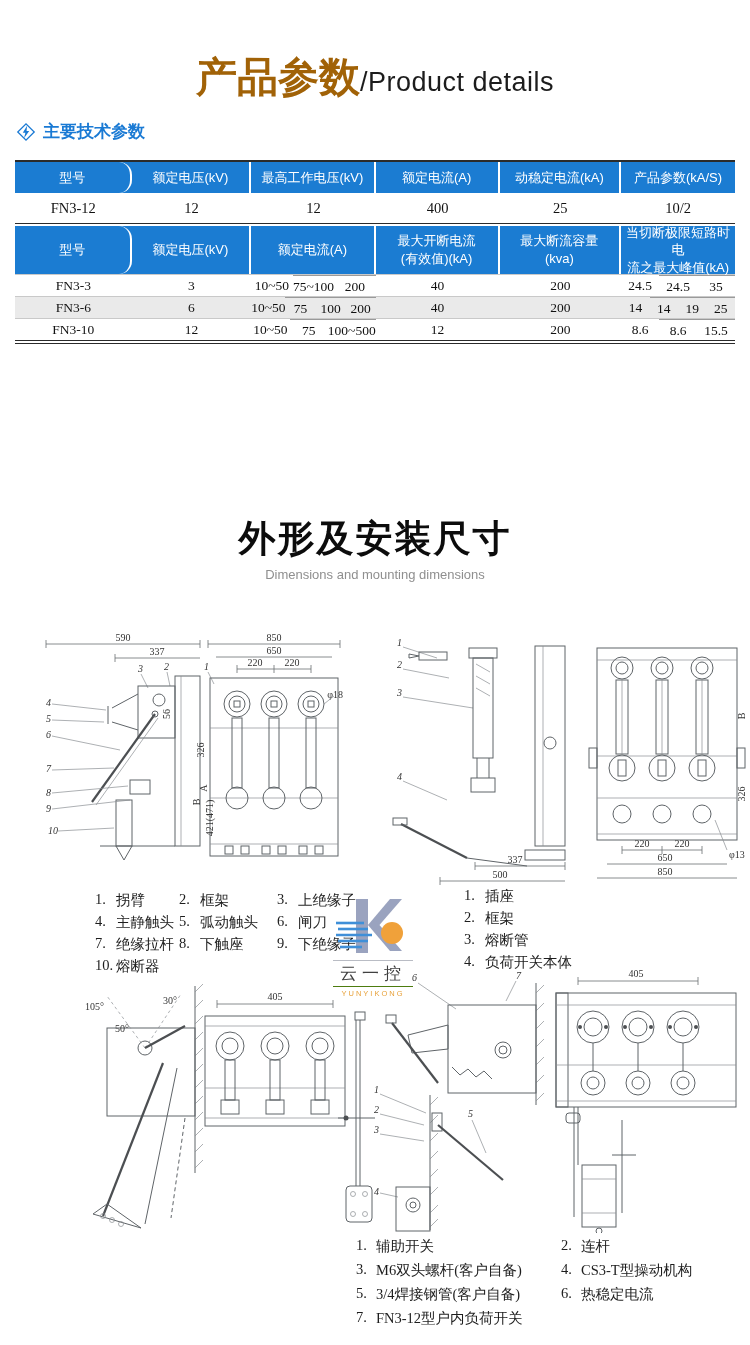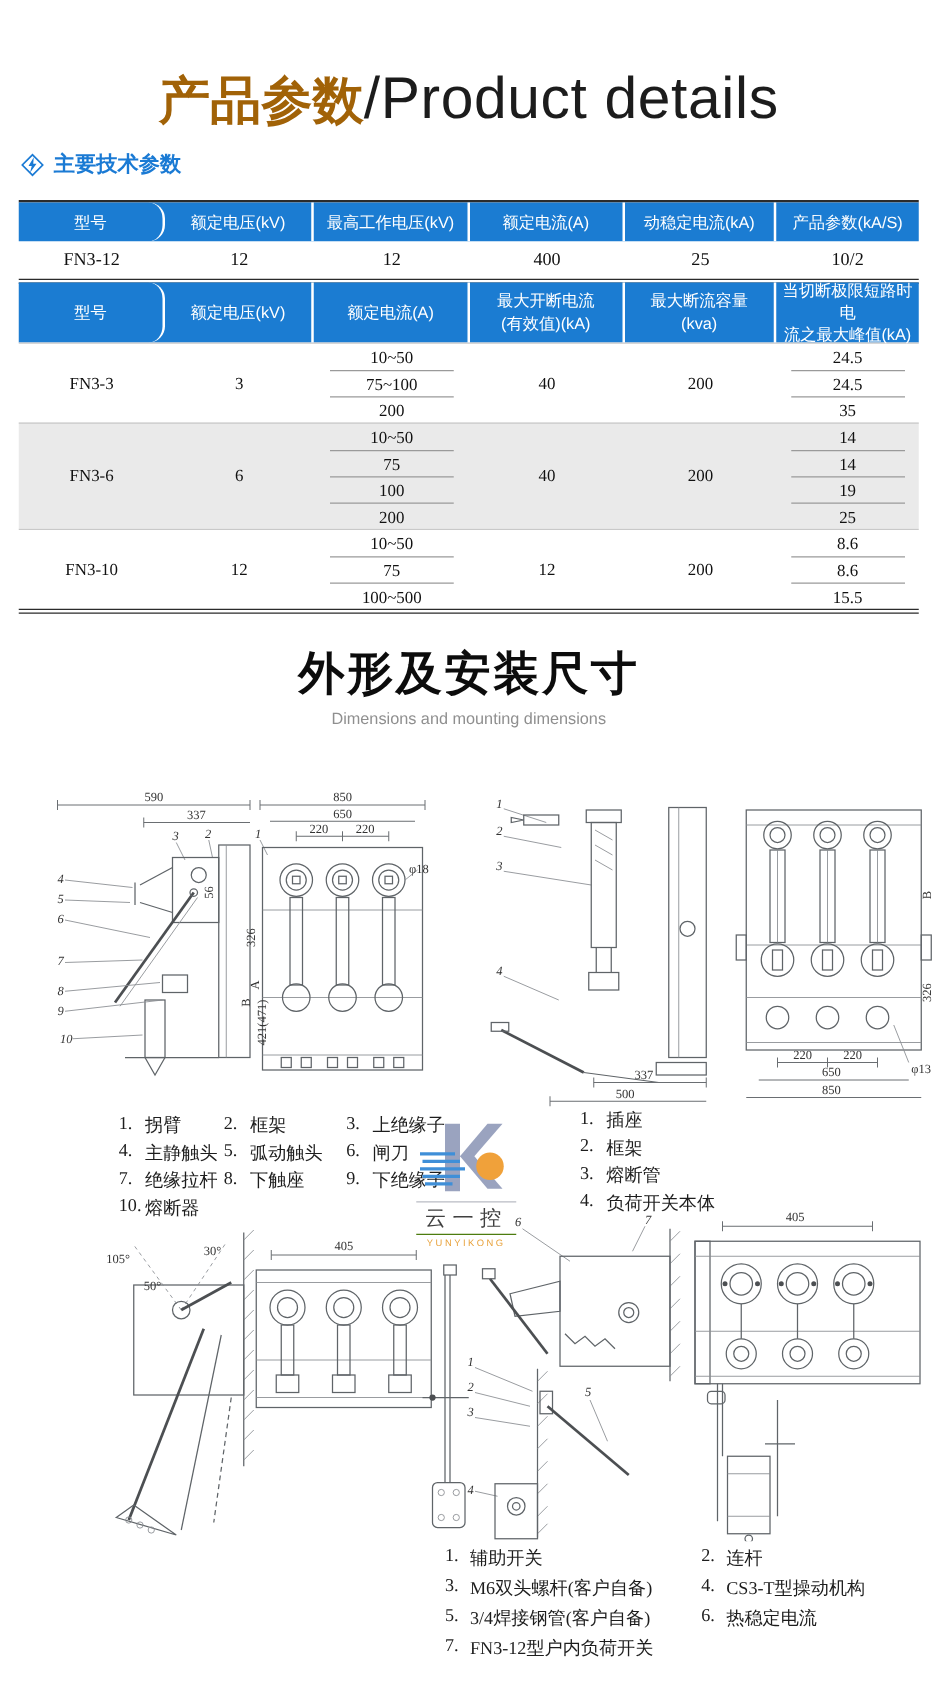--- a/index.html
+++ b/index.html
@@ -1,21 +1,21 @@
 <!DOCTYPE html>
 <html><head>
 <meta charset="utf-8">
 <style>
   html,body{margin:0;padding:0;background:#fff;}
   .page{position:relative;width:750px;height:1345px;background:#fff;overflow:hidden;
         font-family:"Liberation Sans",sans-serif;color:#111;}
   
   .title{position:absolute;top:50px;left:0;width:100%;text-align:center;white-space:nowrap;}
   .title .zh{font-size:41px;font-weight:bold;color:#a16207;}
-  .title .en{font-size:47px;font-weight:normal;color:#1c1c1c;letter-spacing:0.5px;}
+  .title .en{font-size:27px;font-weight:normal;color:#1c1c1c;letter-spacing:0.5px;}
   
   .seclabel{position:absolute;top:120px;left:16px;display:flex;align-items:center;gap:7px;}
   .seclabel .txt{font-size:17px;font-weight:bold;color:#1a7ad4;}
   
   .tbl{position:absolute;left:15px;width:720px;}
   .t1{top:160px;border-top:2px solid #2b2b2b;border-bottom:4px double #2b2b2b;}
   .t2{top:226px;border-bottom:4px double #2b2b2b;}
   .thead{display:flex;background:#1b7cd2;}
   .th{color:#fff;font-size:13px;text-align:center;display:flex;align-items:center;justify-content:center;
       white-space:pre-line;line-height:1.35;box-sizing:border-box;}
@@ -23,21 +23,21 @@
   .t1 .th{height:31px;}
   .t2 .th{height:48px;}
   .c1{width:16.2%;border-radius:13px;} .c2{width:16.6%;} .c3{width:17.3%;} .c4{width:17.2%;} .c5{width:16.9%;} .c6{width:15.8%;}
   .trow{display:flex;font-family:"Liberation Serif",serif;font-size:14.5px;color:#111;}
   .t1 .trow{height:30px;}
   .td{display:flex;align-items:center;justify-content:center;box-sizing:border-box;}
   .group{display:flex;font-family:"Liberation Serif",serif;font-size:13.5px;color:#111;}
   .group:not(:first-of-type){border-top:1px solid #c9c9c9;}
   .group.shaded{background:#eaeaea;}
   .gc{display:flex;align-items:center;justify-content:center;box-sizing:border-box;}
-  .stack{display:flex;flex-direction:column;justify-content:center;width:100%;}
+  .stack{display:flex;flex-direction:row;justify-content:center;width:100%;}
   .sub{height:21px;line-height:21px;text-align:center;width:80%;margin:0 auto;box-sizing:border-box;}
   .sub + .sub{border-top:1px solid #9a9a9a;}
   
   .dimhead{position:absolute;top:514px;left:0;width:100%;text-align:center;}
   .dimhead .zh{font-size:37px;font-weight:bold;color:#0c0c0c;letter-spacing:2px;}
   .dimhead .en{font-size:13px;color:#8f8f8f;margin-top:3px;}
   
   .panel{position:absolute;}
   svg text{font-family:"Liberation Serif",serif;fill:#333;}
   .dim{font-size:10px;}

